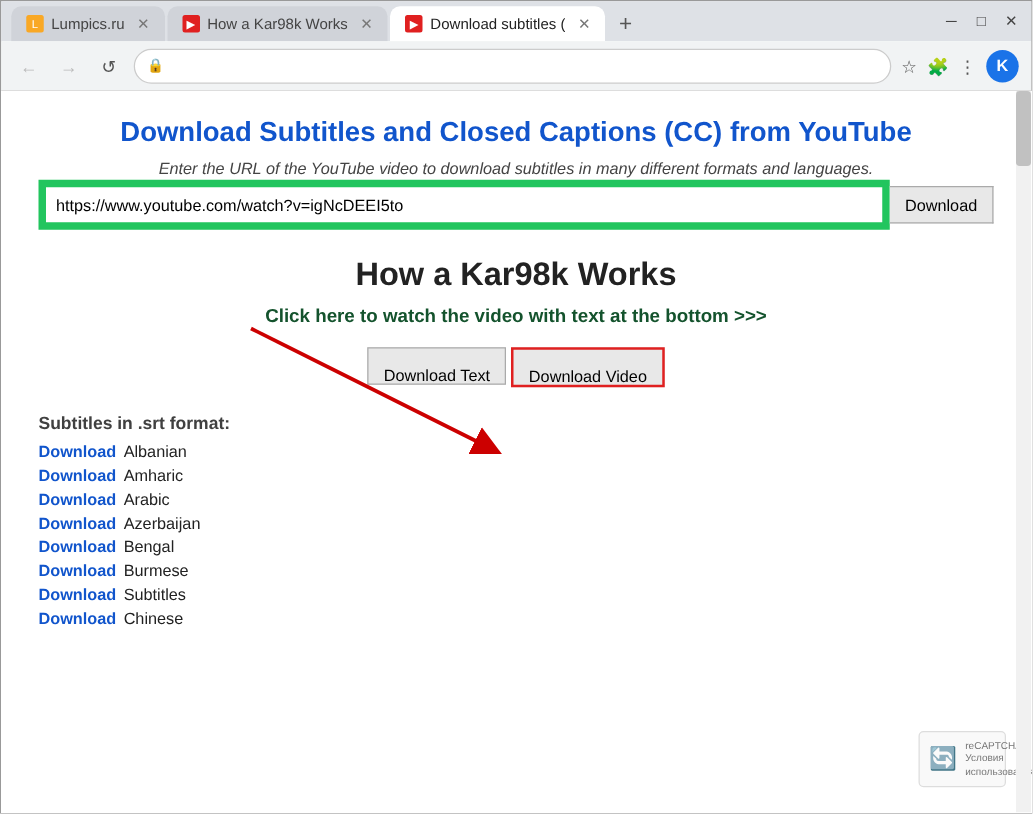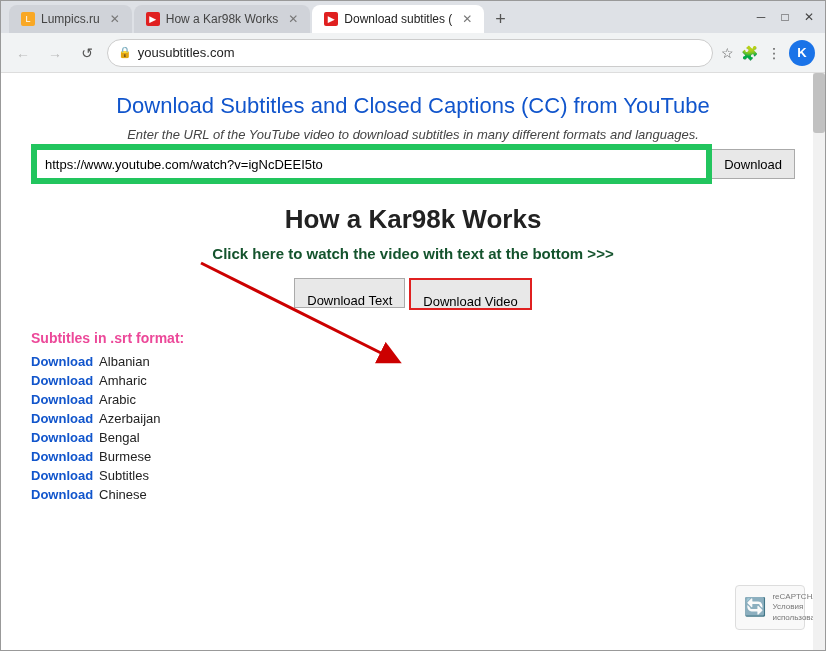--- a/index.html
+++ b/index.html
@@ -171,21 +171,21 @@
     .page-content {
       flex: 1;
       background: #fff;
       overflow-y: auto;
       padding: 20px 30px;
       position: relative;
     }
 
     .page-title {
       font-size: 22px;
-      font-weight: normal;
+      font-weight: bold;
       color: #1155cc;
       text-align: center;
       margin-bottom: 8px;
     }
 
     .page-subtitle {
       font-size: 13px;
       color: #444;
       text-align: center;
       margin-bottom: 2px;
@@ -257,21 +257,21 @@
     }
 
     .action-btn.highlighted {
       border: 2px solid #e02020;
       background: #e8e8e8;
     }
 
     .subtitles-section h3 {
       font-size: 14px;
       font-weight: bold;
-      color: #ec4899;
+      color: #404040;
       margin-bottom: 8px;
     }
 
     .subtitle-item {
       display: flex;
       align-items: center;
       gap: 6px;
       margin-bottom: 4px;
       font-size: 13px;
     }
@@ -369,21 +369,20 @@
       <span class="win-ctrl">✕</span>
     </div>
   </div>
 
   <div class="address-bar">
     <span class="nav-btn disabled">←</span>
     <span class="nav-btn disabled">→</span>
     <span class="nav-btn">↺</span>
     <div class="address-input-wrap">
       <span class="lock-icon">🔒</span>
-      <span class="address-text">yousubtitles.com</span>
     </div>
     <div class="address-right-icons">
       <span class="addr-icon">☆</span>
       <span class="addr-icon">🧩</span>
       <span class="addr-icon">⋮</span>
       <div class="profile-circle">K</div>
     </div>
   </div>
 
   <div class="page-content" style="position:relative;">

